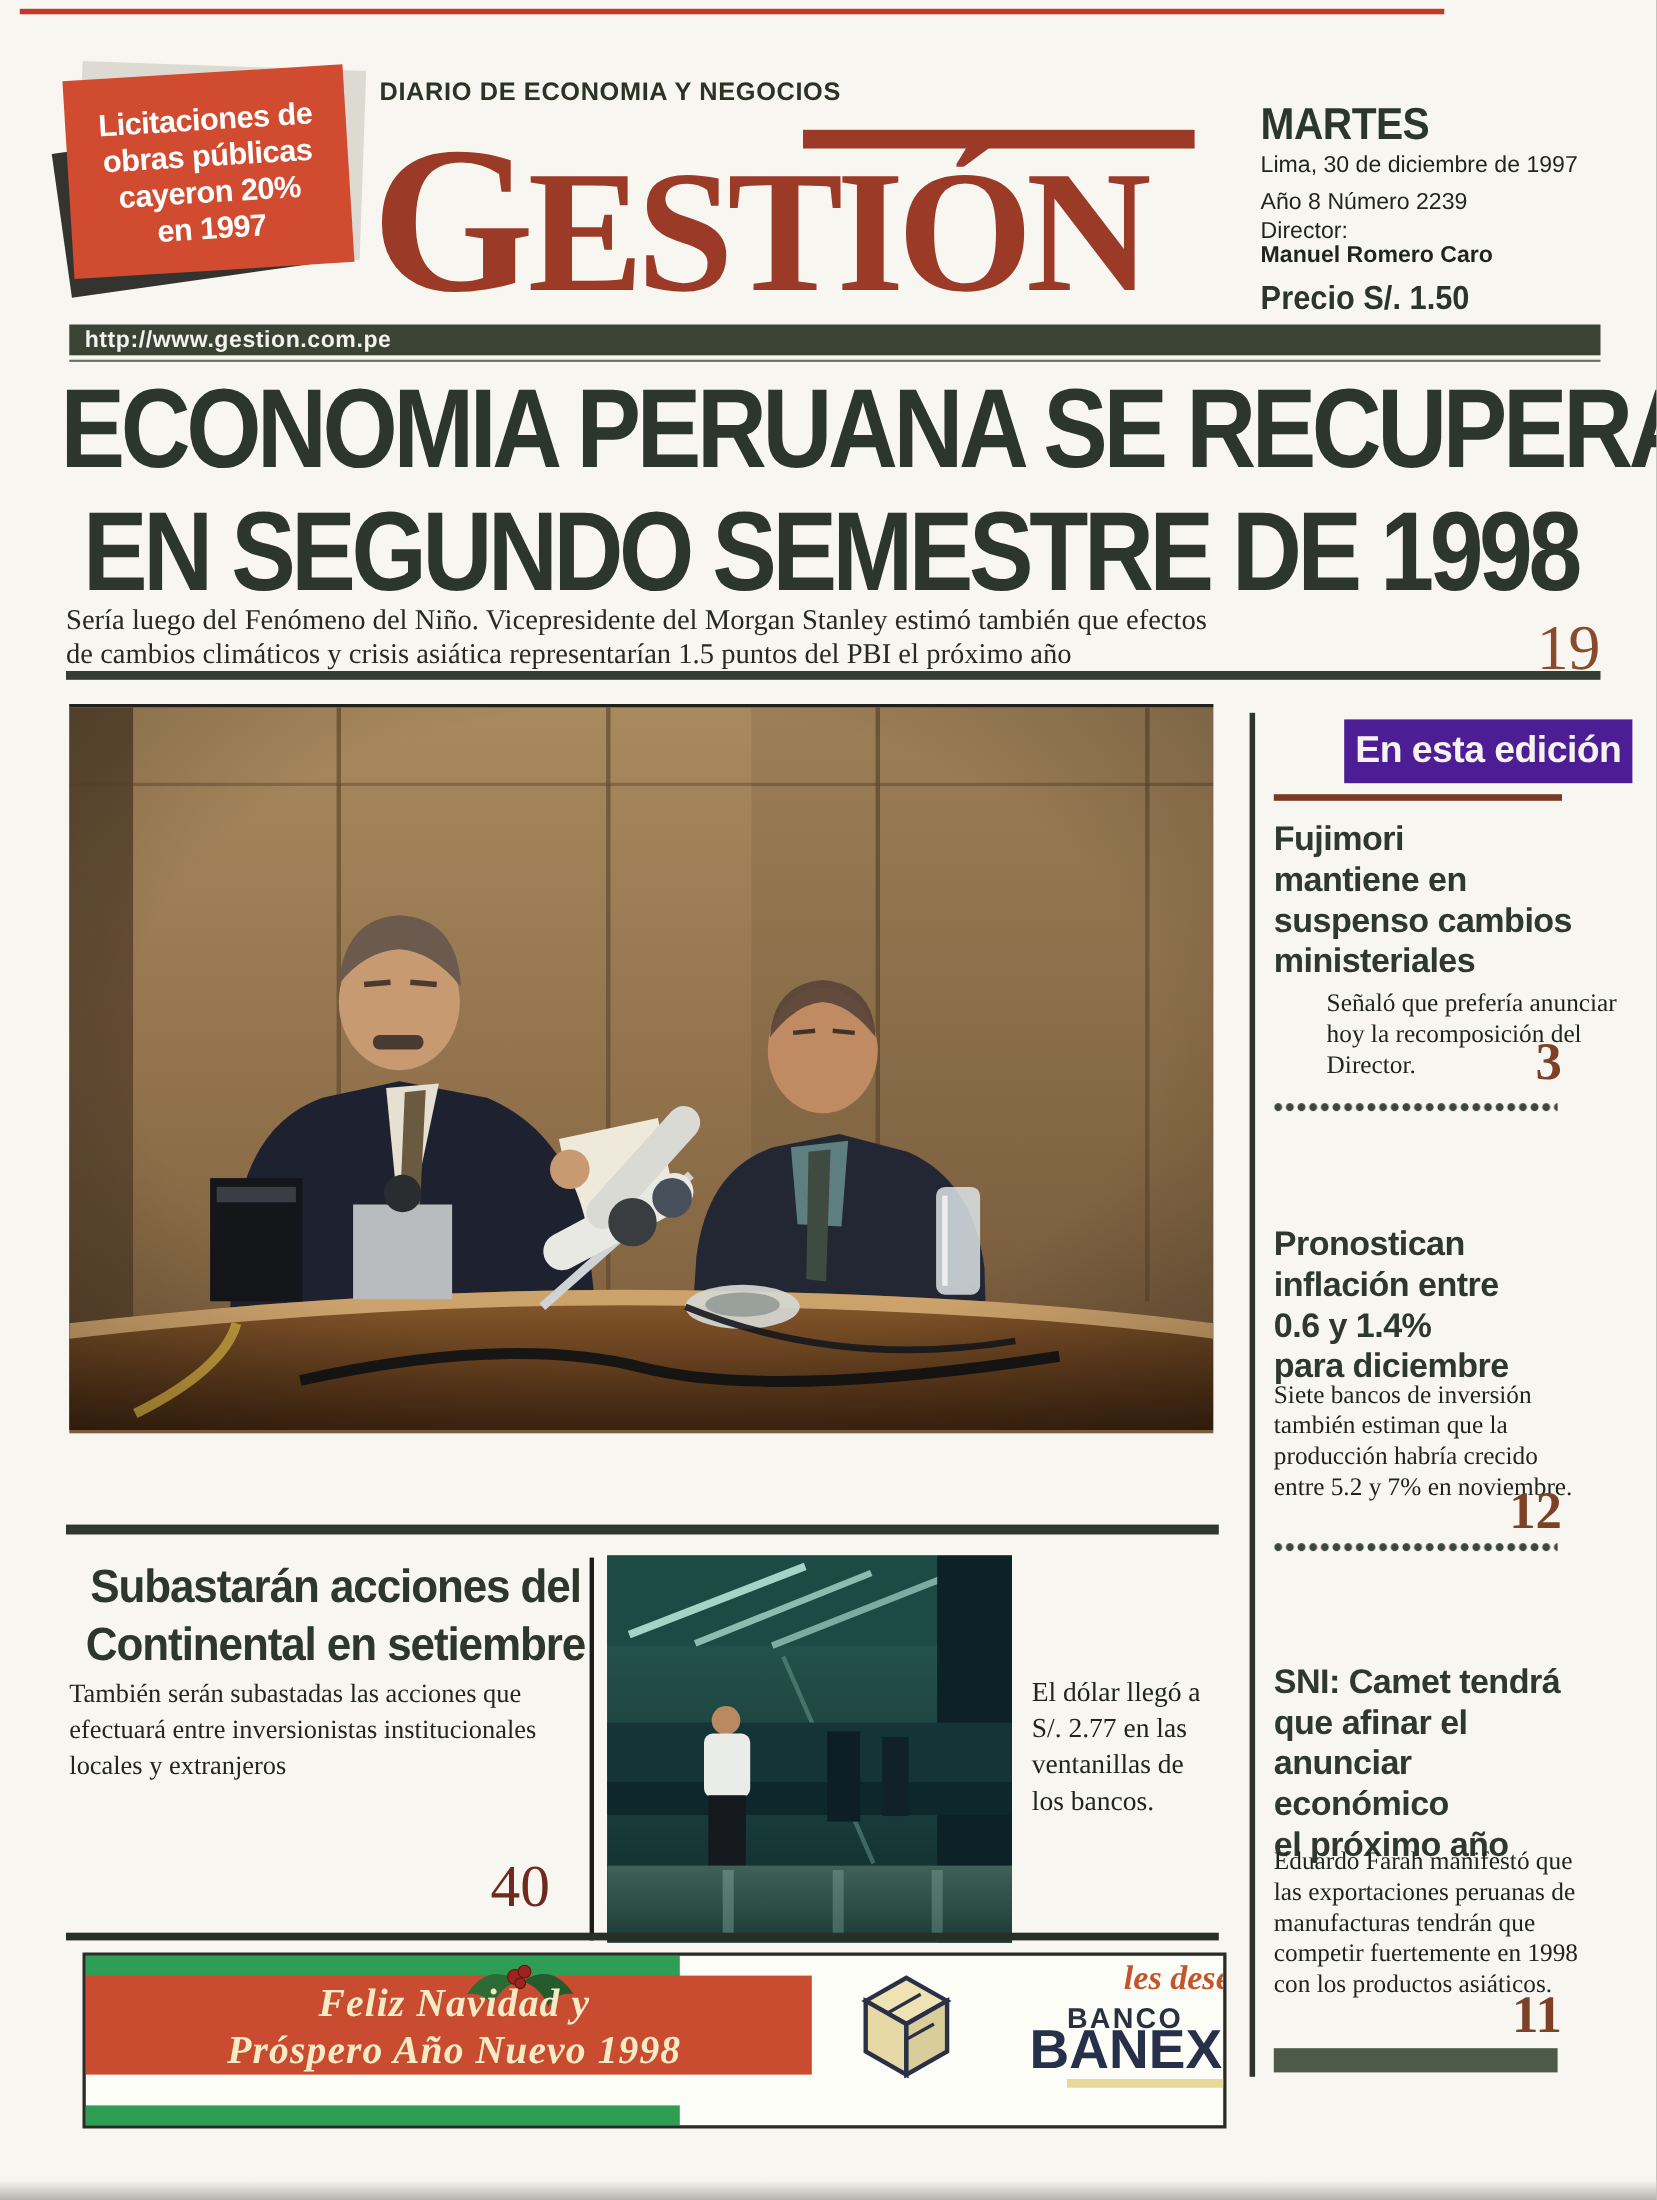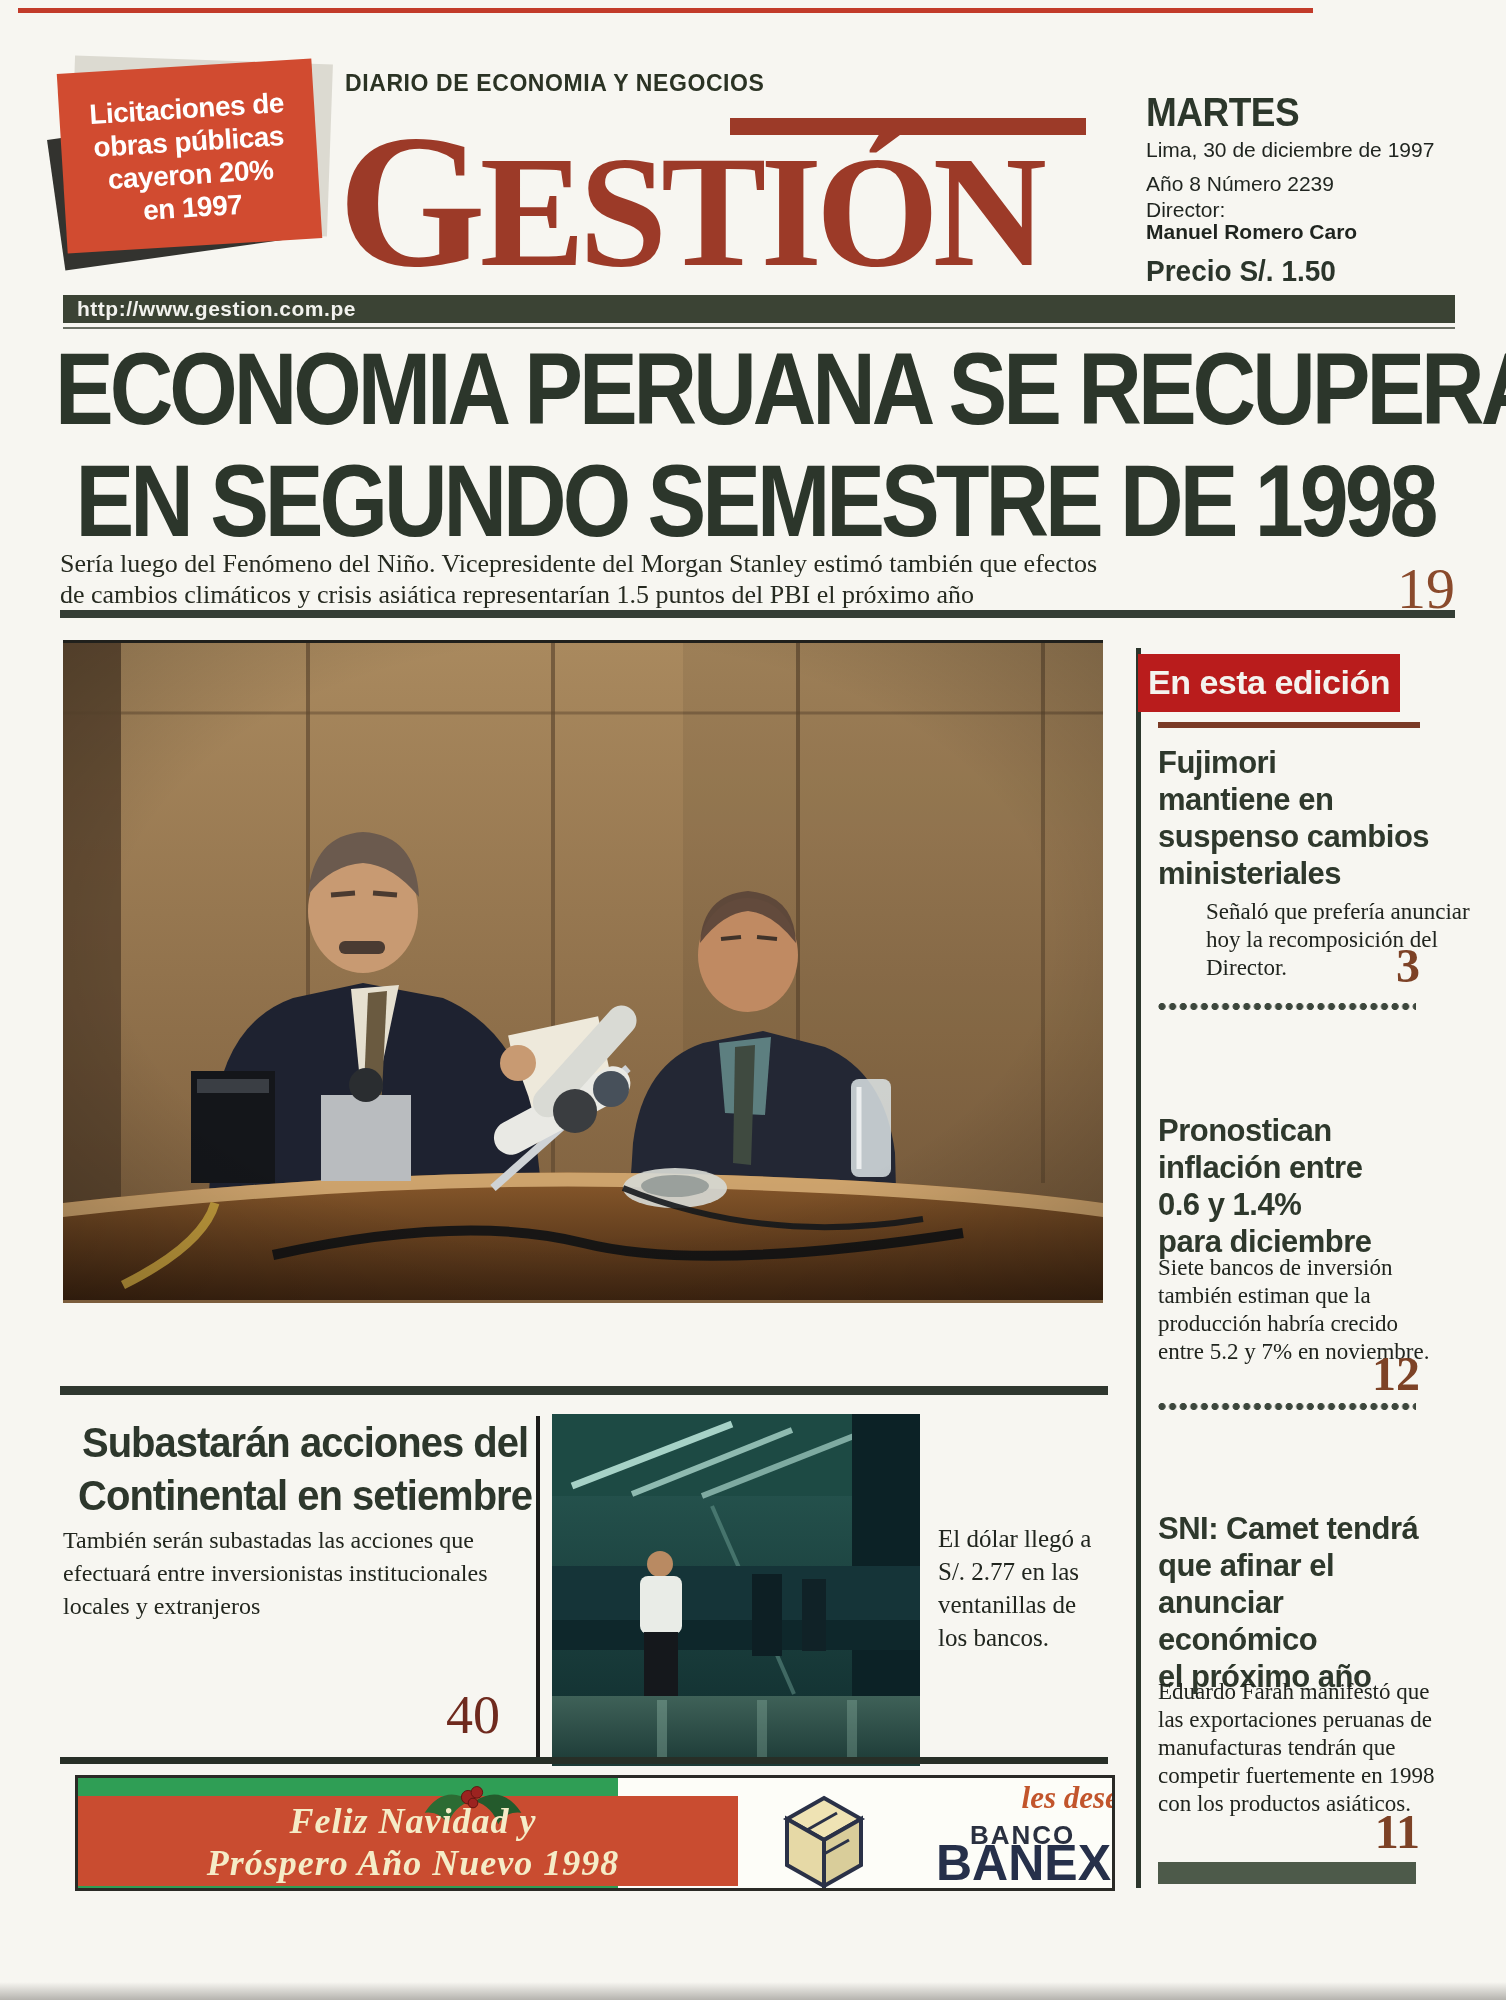--- a/index.html
+++ b/index.html
@@ -64,39 +64,39 @@
   .art-page { left:380px; top:1688px; width:120px; text-align:right; font-size:54px; color:#6f2a1e; line-height:1; }
 
   .vdiv { left:536px; top:1416px; width:4px; height:348px; background:#1c1c1a; }
 
   .photo-bank { left:552px; top:1414px; width:368px; height:352px; background:#16393a; }
 
   .dollar-note { left:938px; top:1522px; font-size:25px; line-height:33px; color:#20251e; }
 
   
   .sb-line { left:1136px; top:648px; width:5px; height:1240px; background:#2c362c; }
-  .sb-head { left:1138px; top:654px; width:262px; height:58px; background:#b91c1c; color:#f4f3ee;
+  .sb-head { left:1222px; top:654px; width:262px; height:58px; background:#4c1d95; color:#f4f3ee;
              font-size:34px; font-weight:bold; text-align:center; line-height:56px; letter-spacing:-0.5px; }
   .sb-head-rule { left:1158px; top:722px; width:262px; height:6px; background:#7a3a26; }
   .sb-title { left:1158px; font-weight:bold; font-size:31px; line-height:37px; color:#2e382c; letter-spacing:-0.5px; white-space:nowrap; }
   .sb-body { left:1158px; font-family:"Liberation Serif", serif; font-size:23px; line-height:28px; color:#20241e; white-space:nowrap; }
   .sb-page { left:1330px; width:90px; text-align:right; font-family:"Liberation Serif", serif; font-weight:bold;
              font-size:48px; color:#7d4226; line-height:52px; }
   .dots { left:1158px; width:258px; height:9px;
           background-image:radial-gradient(circle at 4px 4.5px, #3c463c 3.2px, transparent 3.9px);
           background-size:10.6px 9px; background-repeat:repeat-x; }
   .t1 { top:744px; } .b1 { top:898px;margin-left:48px; } .p1 { top:940px; } .d1 { top:1002px; }
   .t2 { top:1112px; } .b2 { top:1254px; } .p2 { top:1348px; } .d2 { top:1402px; }
   .t3 { top:1510px; } .b3 { top:1678px; } .p3 { top:1806px; }
   .sb-endbar { left:1158px; top:1862px; width:258px; height:22px; background:#4d5a4a; }
 
   .rule-banner { left:60px; top:1757px; width:1048px; height:7px; background:#272f27; }
 
   
-  .banner { left:75px; top:1775px; width:1040px; height:116px; background:#fdfdf8; border:3px solid #2a2a26; box-sizing:border-box; overflow:hidden; }
+  .banner { left:75px; top:1775px; width:1040px; height:160px; background:#fdfdf8; border:3px solid #2a2a26; box-sizing:border-box; overflow:hidden; }
   .bn-green-top { position:absolute; left:0; top:0; width:540px; height:20px; background:#2f9e55; }
   .bn-green-bottom { position:absolute; left:0; bottom:0; width:540px; height:18px; background:#2f9e55; }
   .bn-red { position:absolute; left:0; top:18px; width:660px; height:90px; background:#c94c30; }
   .bn-greet { position:absolute; left:30px; width:610px; text-align:center; font-family:"Liberation Serif", serif;
               font-style:italic; font-weight:bold; font-size:36px; color:#f5ecc7; letter-spacing:1px; white-space:nowrap; }
   .bn-g1 { top:22px; } .bn-g2 { top:64px; }
   .bn-holly { position:absolute; left:330px; top:-4px; width:130px; height:58px; }
   .bn-lesdesea { position:absolute; left:900px; top:2px; width:200px; text-align:center; font-family:"Liberation Serif", serif;
                  font-style:italic; font-weight:bold; font-size:31px; color:#c2552c; }
   .bn-banco { position:absolute; left:892px; top:42px; font-size:26px; font-weight:bold; letter-spacing:2px; color:#2a3040; }

